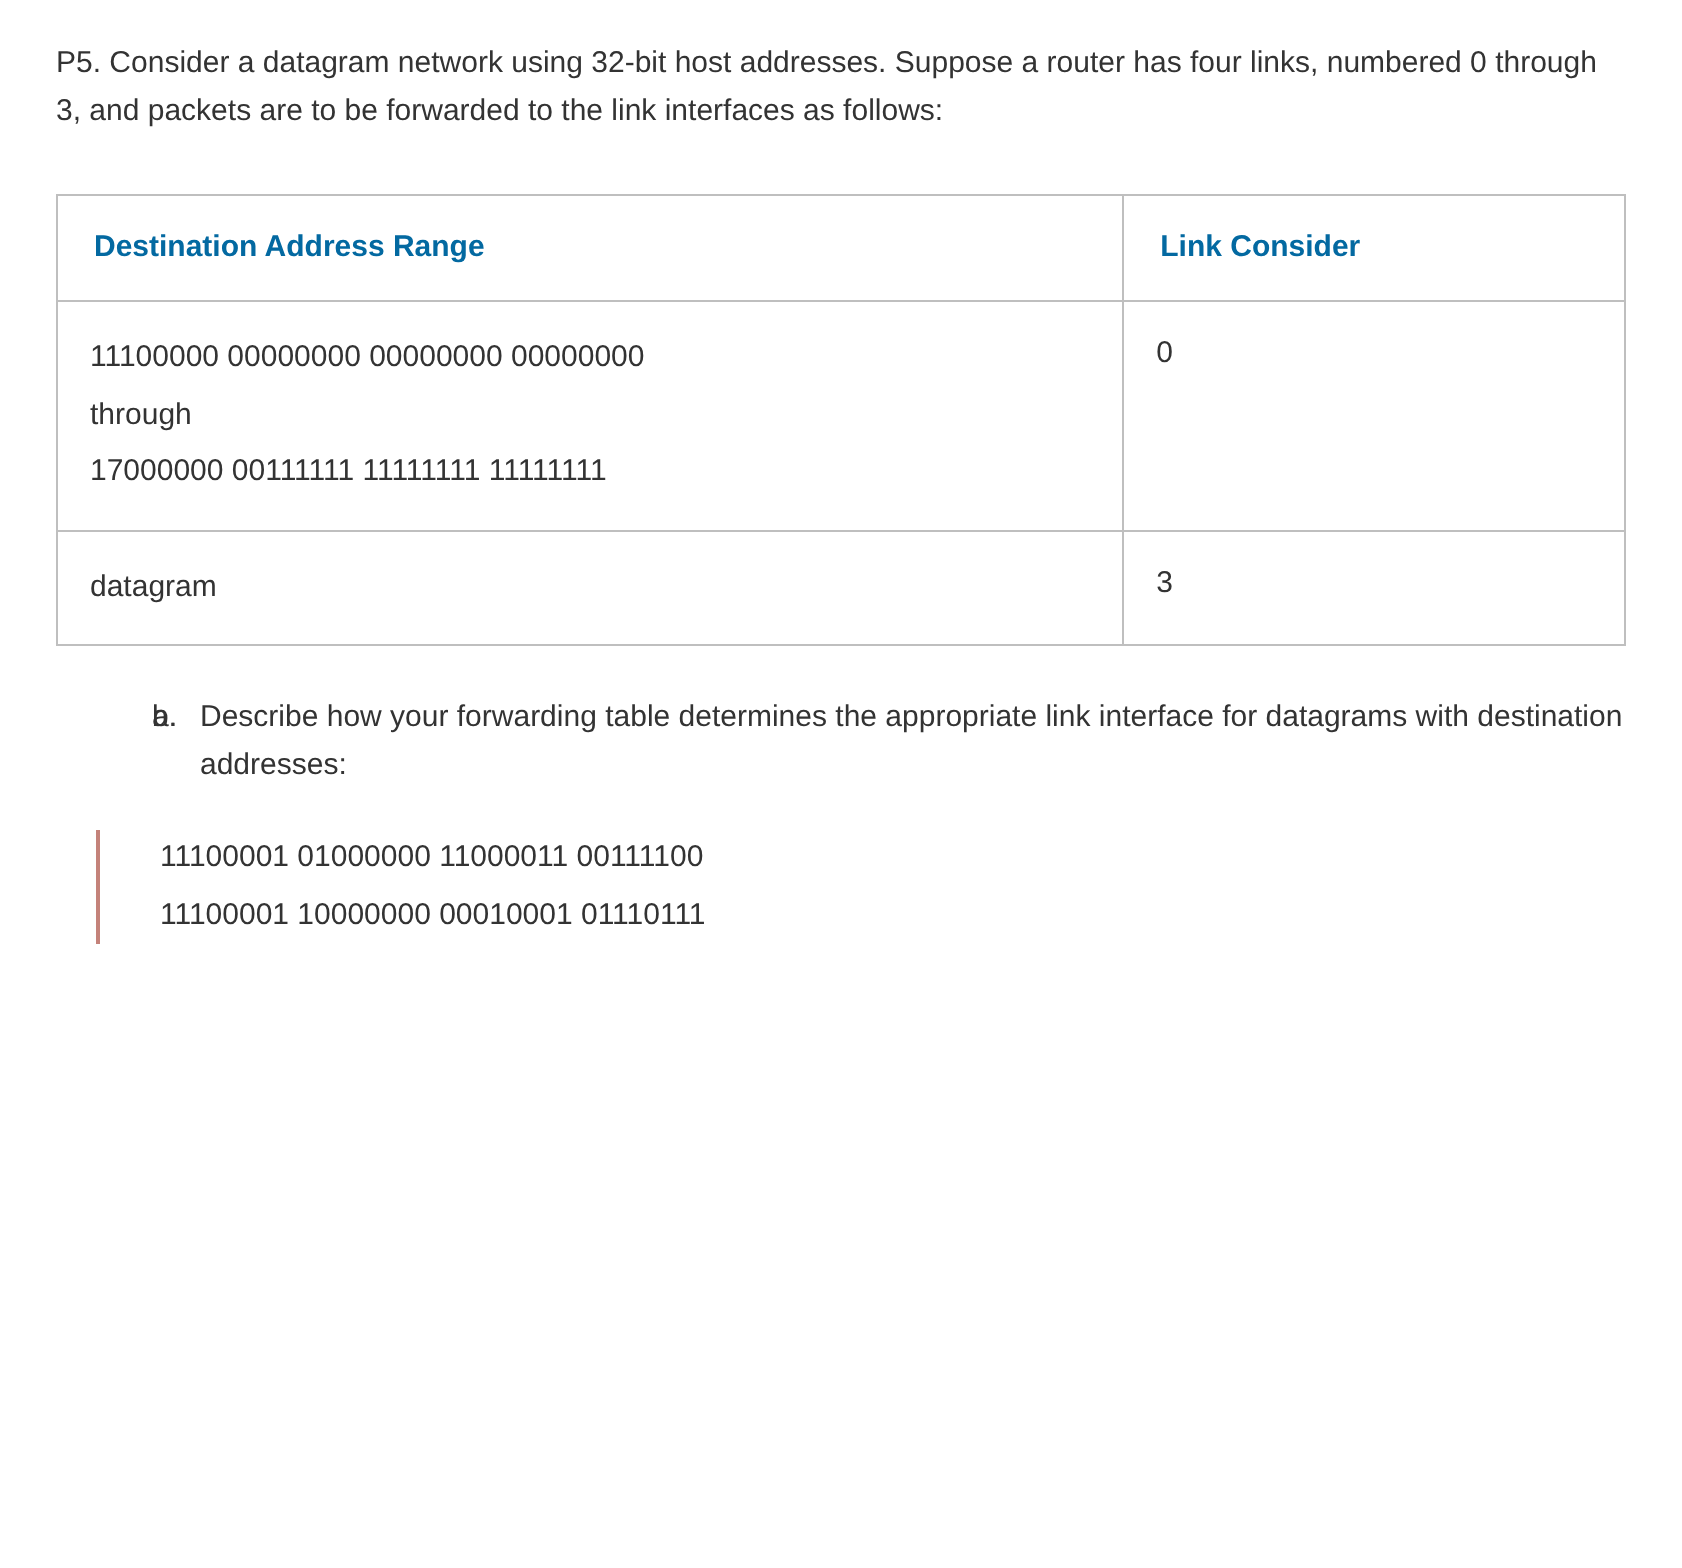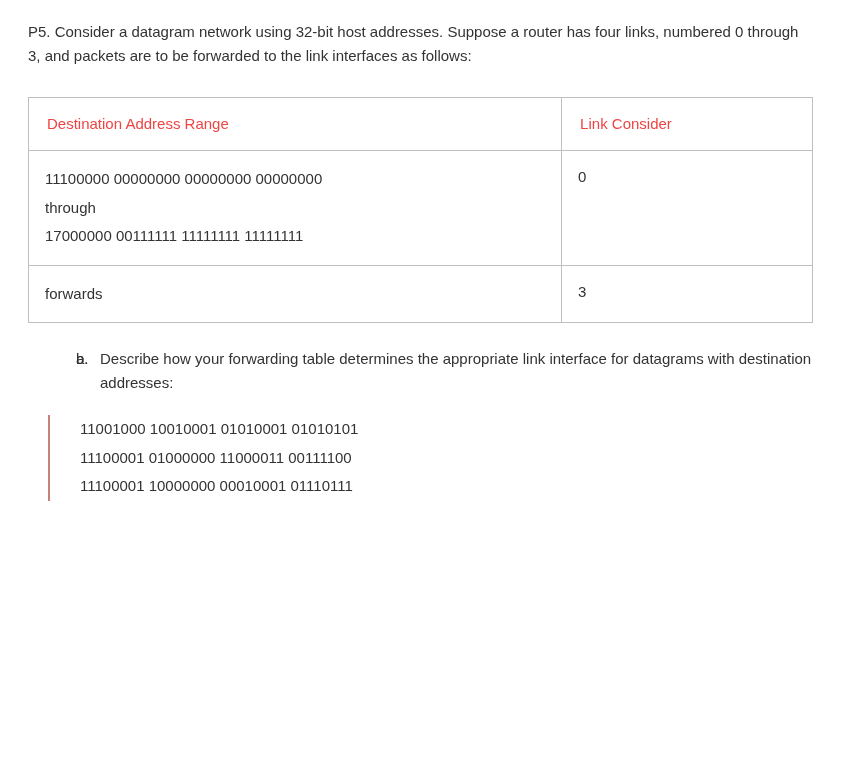--- a/index.html
+++ b/index.html
@@ -24,22 +24,22 @@
       margin-bottom: 24px;
     }
     th, td {
       border: 1px solid #bfbfbf;
       padding: 14px 16px;
       text-align: left;
       vertical-align: top;
       font-weight: normal;
     }
     th {
-      color: #ef4444;
-      font-weight: normal;
+      color: #0369a1;
+      font-weight: bold;
       padding-left: 18px;
     }
     th:first-child, td:first-child {
       width: 68%;
     }
     .range-line {
       display: block;
       line-height: 1.9;
     }
     ol.questions {
@@ -84,34 +84,33 @@
     <tr>
       <td>
         <span class="range-line">11100000 00000000 00000000 00000000</span>
         <span class="range-line">through</span>
         <span class="range-line">17000000 00111111 11111111 11111111</span>
       </td>
       <td>0</td>
     </tr>
     <tr>
       <td>
-        <span class="range-line">forwards</span>
+        <span class="range-line">datagram</span>
       </td>
       <td>3</td>
     </tr>
   </tbody>
 </table>
 
 <ol class="questions">
   <li>
     <span class="marker">a.</span>
   </li>
   <li>
     <span class="marker">b.</span>
     <span>Describe how your forwarding table determines the appropriate link interface for datagrams with destination addresses:</span>
   </li>
 </ol>
 
 <div class="addresses">
-  <span class="addr">11001000 10010001 01010001 01010101</span>
   <span class="addr">11100001 01000000 11000011 00111100</span>
   <span class="addr">11100001 10000000 00010001 01110111</span>
 </div>
 
 </body></html>

